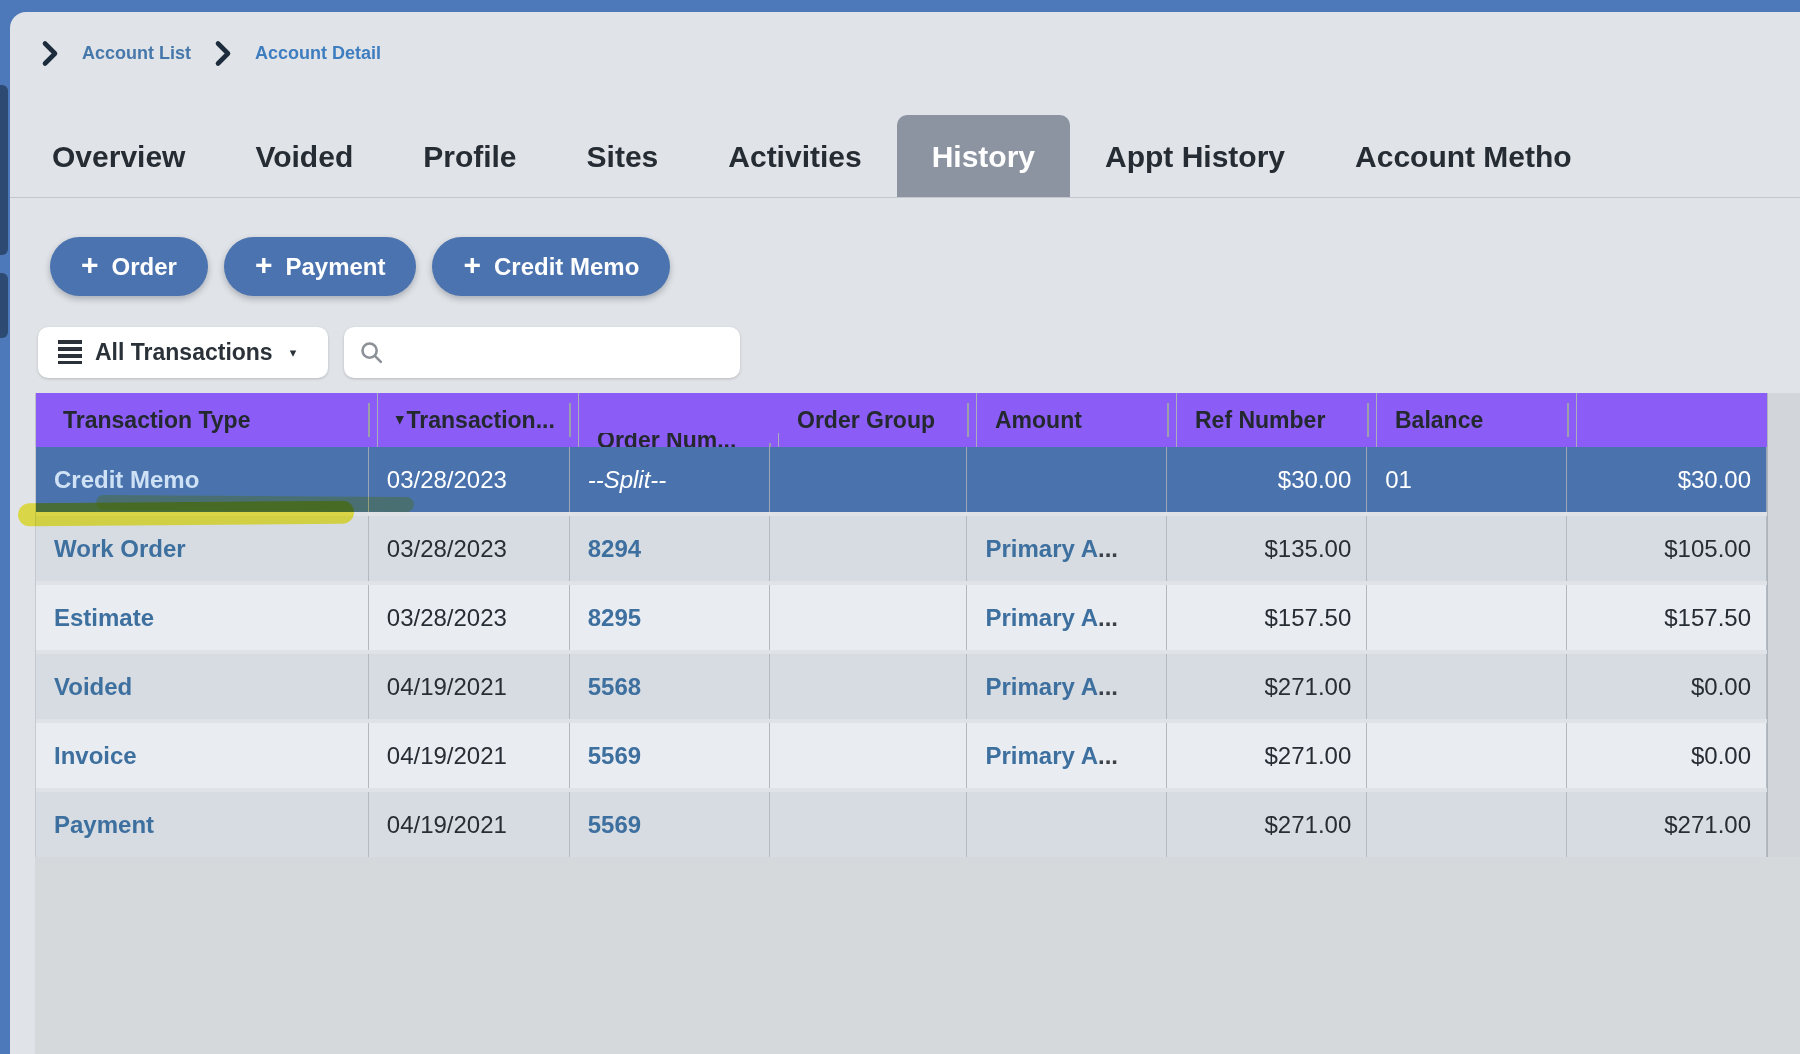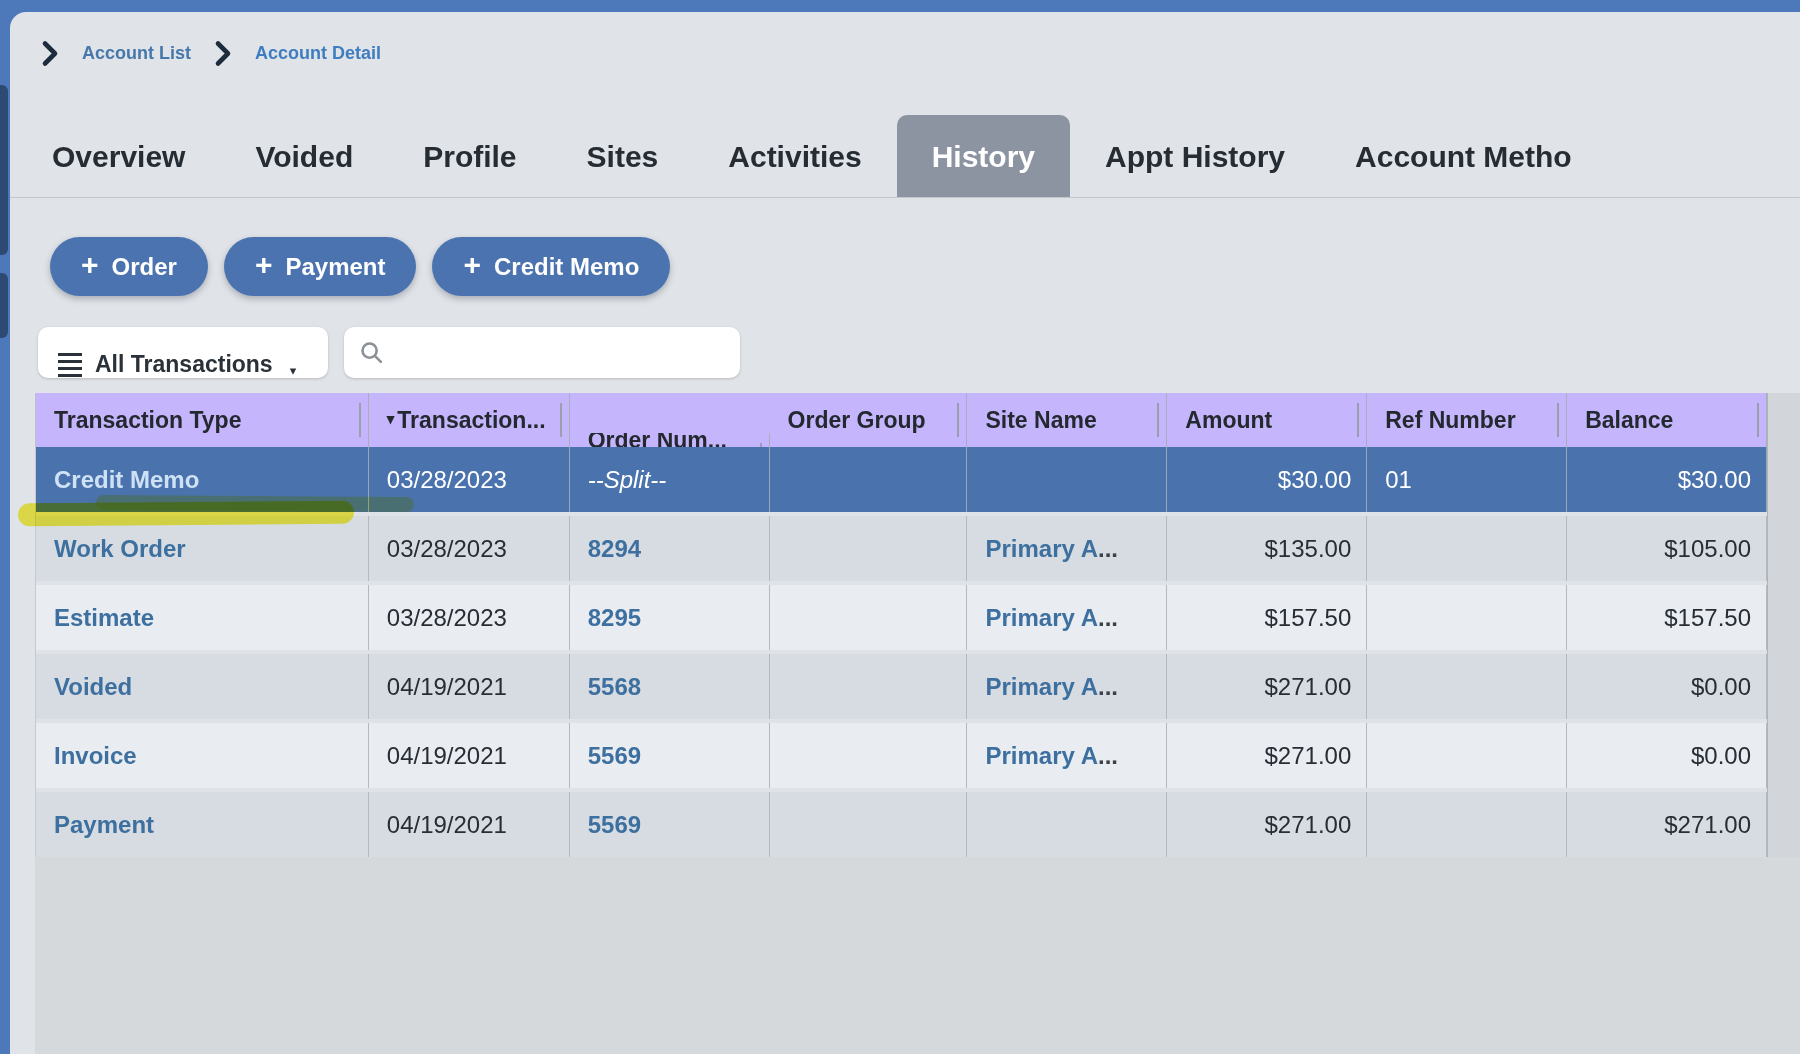--- a/index.html
+++ b/index.html
@@ -27,35 +27,35 @@
 
   
   .toolbar{position:absolute;left:40px;top:225px;display:flex;gap:16px;}
   .btn{height:59px;border-radius:30px;background:#4a73af;color:#fff;font-size:24px;font-weight:700;
        display:flex;align-items:center;padding:0 31px;gap:13px;border:none;
        box-shadow:0 3px 6px rgba(40,50,70,.3);font-family:"Liberation Sans",sans-serif;}
   .btn .plus{font-size:30px;font-weight:700;line-height:1;transform:translateY(-2px);}
 
   
   .filterbar{position:absolute;left:28px;top:315px;display:flex;gap:16px;}
-  .dropdown{width:290px;height:51px;background:#fff;border-radius:10px;display:flex;align-items:flex-end;
+  .dropdown{width:290px;height:51px;background:#fff;border-radius:10px;display:flex;align-items:center;
             padding:0 16px 0 20px;gap:13px;box-shadow:0 1px 3px rgba(0,0,0,.18);}
   .dd-label{font-size:23px;font-weight:700;color:#2a3138;}
   .caret{font-size:13px;color:#2a3138;margin-left:4px;}
   .list-icon{width:24px;height:25px;flex:none;
              background:repeating-linear-gradient(to bottom,#2a3138 0 3.5px,transparent 3.5px 7px);}
   .searchbox{width:396px;height:51px;background:#fff;border-radius:10px;display:flex;align-items:center;
              padding:0 14px;gap:10px;box-shadow:0 1px 3px rgba(0,0,0,.18);}
   .searchbox svg{flex:none;}
   .searchbox input{border:none;outline:none;flex:1;font-size:22px;background:transparent;
                    font-family:"Liberation Sans",sans-serif;color:#2a3138;}
 
   
   .grid{position:absolute;left:25px;top:381px;width:1732px;}
-  .ghead{display:flex;height:54px;background:#c4b5fd;border-left:1px solid #bcc1c8;}
+  .ghead{display:flex;height:54px;background:#8b5cf6;border-left:1px solid #bcc1c8;padding-left:9px;}
   .hcell{position:relative;display:flex;align-items:center;padding-left:18px;font-size:23px;
          font-weight:700;color:#23292f;border-right:1px solid #a9afb8;overflow:hidden;white-space:nowrap;}
   .hcell .handle{position:absolute;right:7px;top:10px;width:2px;height:34px;background:#99a0aa;}
   .sort-arrow{font-size:15px;margin-right:3px;transform:translateY(-1px);}
   .gbody{background:#dfe2e6;border-left:1px solid #c5cad0;}
   .trow{display:flex;height:65px;margin-bottom:4px;}
   .trow:last-child{margin-bottom:0;}
   .tcell{display:flex;align-items:center;padding-left:18px;font-size:24px;color:#272d34;
          border-right:1px solid #b3b9c1;overflow:hidden;white-space:nowrap;}
   .tcell.right{justify-content:flex-end;padding-left:0;padding-right:15px;}
@@ -155,24 +155,20 @@
           </div>
           <div class="hcell" style="width: 200px; margin-top: 40px;">
             <span>Order Num...</span>
             <span class="handle"></span>
           </div>
           <div class="hcell" style="width: 198px;">
             <span>Order Group</span>
             <span class="handle"></span>
           </div>
           <div class="hcell" style="width: 200px;">
-            <span>Site Name</span>
-            <span class="handle"></span>
-          </div>
-          <div class="hcell" style="width: 200px;">
             <span>Amount</span>
             <span class="handle"></span>
           </div>
           <div class="hcell" style="width: 200px;">
             <span>Ref Number</span>
             <span class="handle"></span>
           </div>
           <div class="hcell" style="width: 200px;">
             <span>Balance</span>
             <span class="handle"></span>

